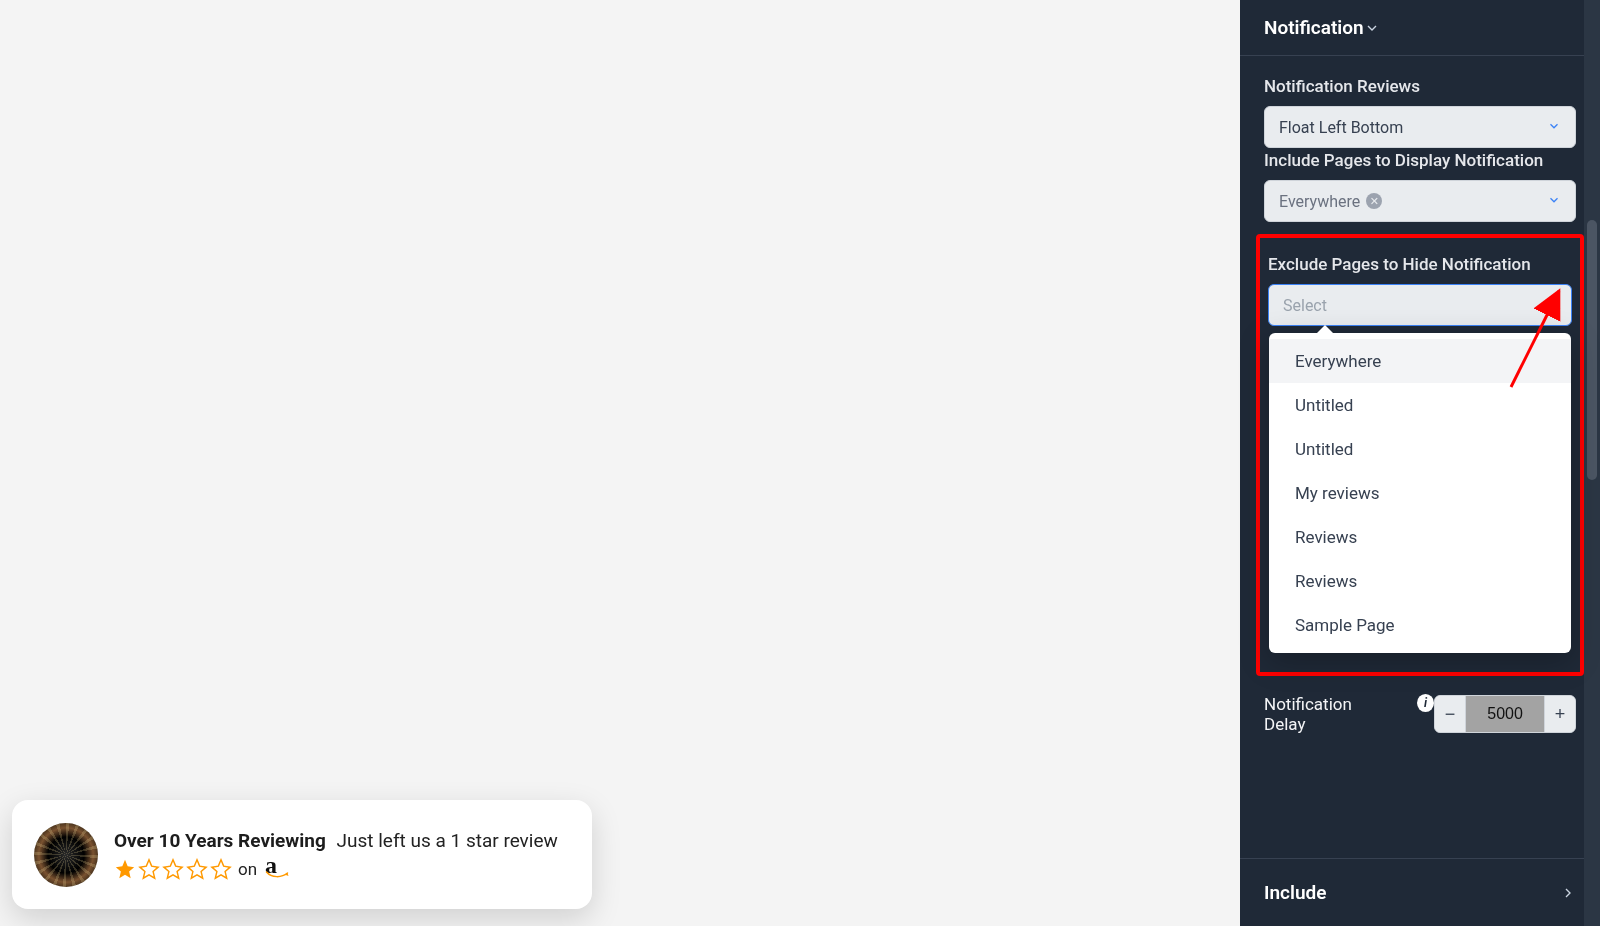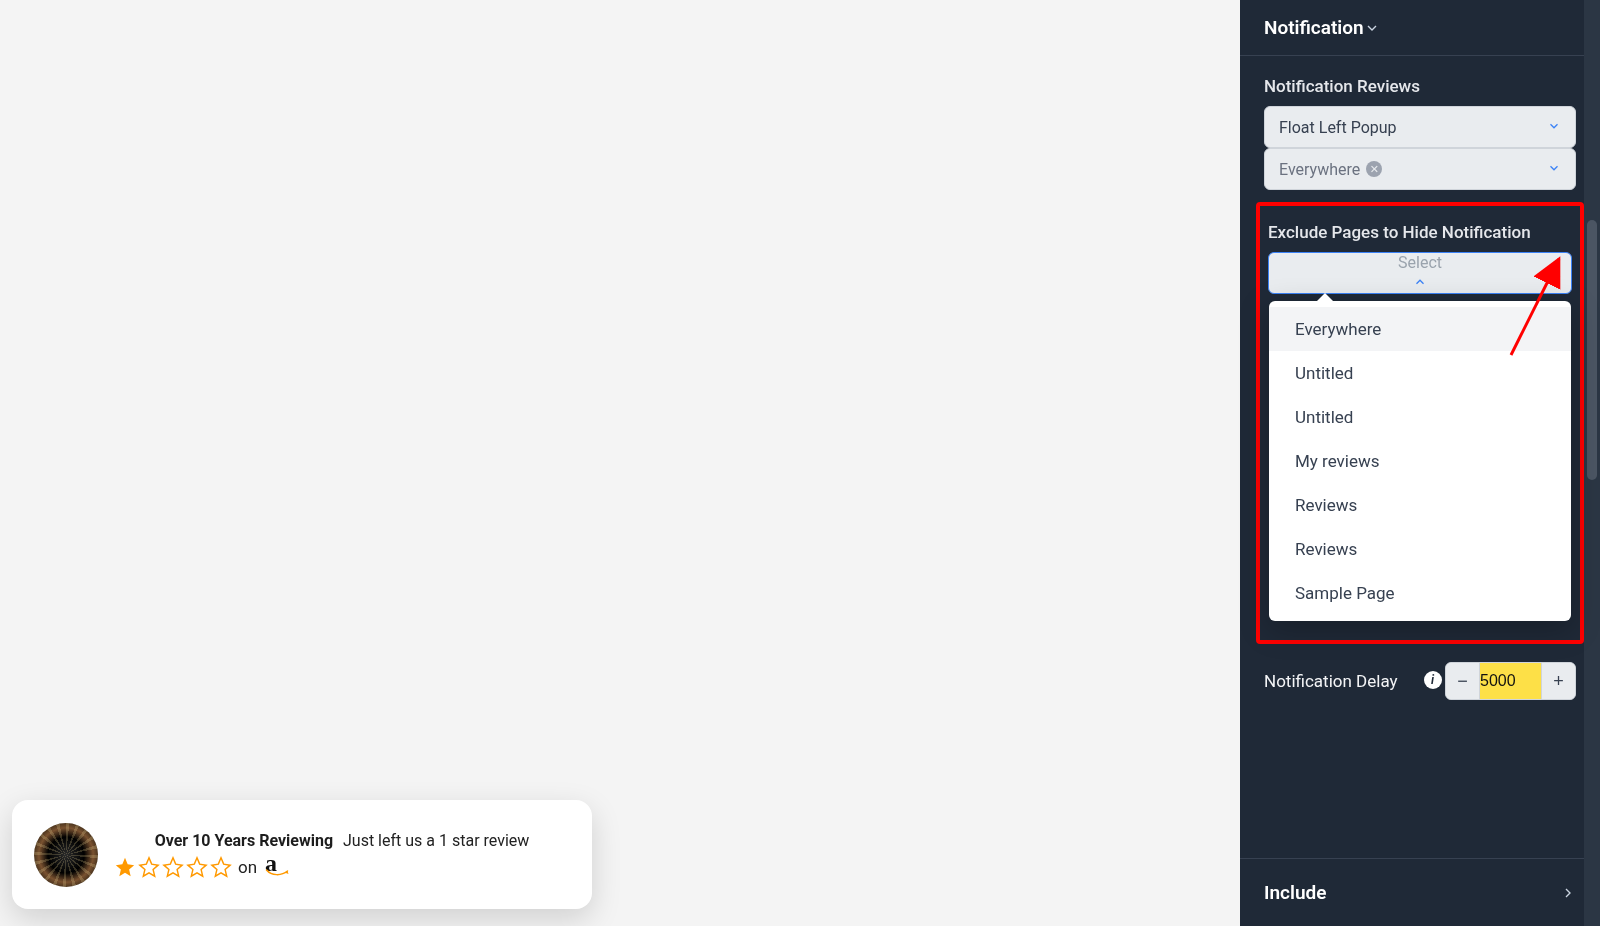--- a/index.html
+++ b/index.html
@@ -15,21 +15,21 @@
   }
   .avatar {
     width: 64px; height: 64px; border-radius: 50%; flex-shrink: 0;
     background: radial-gradient(circle at 50% 50%, #2c2c2c 0%, #000 40%, #7a5230 60%, #3a2a18 75%, #000 100%);
     position: relative; overflow: hidden;
   }
   .avatar::after { content:""; position:absolute; inset:0; background:
       repeating-conic-gradient(from 0deg, rgba(200,180,120,0.25) 0 6deg, transparent 6deg 18deg);
       mix-blend-mode: screen; }
   .popup-body { margin-left: 16px; flex: 1; }
-  .popup-line1 { font-size: 16px; color: #1d1d1d; line-height: 1.3; text-align: center; }
+  .popup-line1 { font-size: 19px; color: #1d1d1d; line-height: 1.3; }
   .popup-line1 .strong { font-weight: 700; }
   .popup-line1 .rest { font-weight: 400; color: #222; margin-left: 6px; }
 
   .stars-row { display: flex; align-items: center; gap: 2px; margin-top: 4px; }
   .star { width: 22px; height: 22px; }
   .star svg { width: 100%; height: 100%; display: block; }
   .on-text { font-size: 17px; color: #222; margin: 0 6px 0 4px; }
   .amazon-logo { display: inline-flex; align-items: flex-start; flex-direction: column; line-height: 0.6; }
   .amazon-logo .a-letter { font-family: Georgia, "Times New Roman", serif; font-weight: 700; font-size: 24px; color: #111; }
   .amazon-logo svg { width: 26px; height: 10px; margin-top: -2px; }
@@ -49,21 +49,21 @@
 
   .section-body { padding: 18px 24px 0 24px; }
   .field-label { font-size: 17px; color: #e5e7eb; margin-bottom: 10px; margin-top: 2px; font-weight: 500; }
 
   .select-box {
     width: 100%; height: 42px; background: #e9ecef; border: 1px solid #cfd4da;
     border-radius: 6px; display: flex; align-items: center; justify-content: space-between;
     padding: 0 14px; color: #374151; font-size: 16px; cursor: pointer; position: relative;
   }
   .select-box .caret { color: #3b82f6; }
-  .select-box.open { border: 1.5px solid #3b82f6; flex-direction: column; }
+  .select-box.open { border: 1.5px solid #3b82f6; }
 
   .tag-chip {
     display: inline-flex; align-items: center; gap: 6px; color: #6b7280; font-size: 16px;
   }
   .chip-x { width: 16px; height: 16px; border-radius: 50%; background: #9ca3af; display: inline-flex; align-items:center; justify-content:center; color:#e9ecef; font-size: 11px; line-height:1; }
 
   .toggle-row { display: flex; align-items: center; justify-content: space-between; margin: 20px 0 14px 0; }
   .toggle { width: 52px; height: 28px; background: #2f7bff; border-radius: 999px; position: relative; cursor: pointer; border:1px solid rgba(0,0,0,0.1); }
   .toggle .knob { position: absolute; right: 2px; top: 2px; width: 24px; height: 24px; background: #fff; border-radius: 50%; box-shadow: 0 1px 2px rgba(0,0,0,0.3); }
 
@@ -91,21 +91,21 @@
   .arrow-annot { position: absolute; right: 6px; top: 44px; width: 84px; height: 120px; pointer-events: none; z-index: 6;}
   .arrow-annot svg { width: 100%; height: 100%; }
 
   .delay-row { display: flex; align-items: center; justify-content: space-between; padding: 18px 24px 28px 24px; }
   .delay-label { display: flex; gap: 26px; font-size: 17px; }
   .info-icon { width: 18px; height: 18px; border-radius: 50%; background: #fff; color:#1f2937; display:inline-flex; align-items:center; justify-content:center; font-size:12px; font-style: italic; font-weight:700; }
 
   .stepper { display:flex; align-items:center; background:#e9ecef; border:1px solid #cfd4da; border-radius:6px; overflow:hidden; height:38px; }
   .stepper button { width:34px; height:100%; background:#e9ecef; border:none; border-right:1px solid #cfd4da; font-size:18px; color:#374151; cursor:pointer; }
   .stepper button:last-child { border-right:none; border-left:1px solid #cfd4da; }
-  .stepper input { width:61px; height:100%; border:none; background:#fde047; text-align:left; font-size:16px; color:#111; outline:none; }
+  .stepper input { width:78px; height:100%; border:none; background:#a3a3a3; text-align:center; font-size:16px; color:#111; outline:none; }
 
   .filters-row {
     margin-top: 24px; border-top: 1px solid #374151;
     display:flex; align-items:center; justify-content:space-between;
     padding: 22px 24px; cursor:pointer;
   }
   .filters-row .title { font-weight:600; font-size:19px; color:#fff;}
 
   
   .vscroll { position:absolute; right:0; top:0; bottom:0; width:16px; background:#2b3644; }
@@ -169,29 +169,30 @@
       <svg viewBox="0 0 24 24">
           <path fill="none" stroke="#cbd5e1" stroke-width="2" d="M6 9l6 6 6-6"></path>
         </svg>
     </span>
   </div>
 
   <div class="section-body">
 
     <div class="field-label">Notification Reviews</div>
     <div class="select-box">
-      <span>Float Left Popup</span>
+      <span>Float Left Bottom</span>
       <span class="caret">
         <svg width="14" height="14" viewBox="0 0 24 24">
             <path fill="none" stroke="#3b82f6" stroke-width="2.2" d="M6 9l6 6 6-6"></path>
           </svg>
       </span>
     </div>
 
 
+    <div class="field-label">Include Pages to Display Notification</div>
     <div class="select-box">
       <span class="tag-chip">
         <span>Everywhere</span>
         <span class="chip-x">✕</span>
       </span>
       <span class="caret">
         <svg width="14" height="14" viewBox="0 0 24 24">
             <path fill="none" stroke="#3b82f6" stroke-width="2.2" d="M6 9l6 6 6-6"></path>
           </svg>
       </span>

